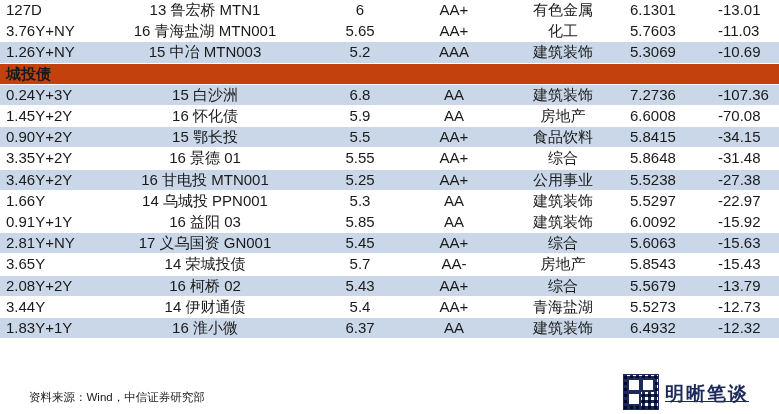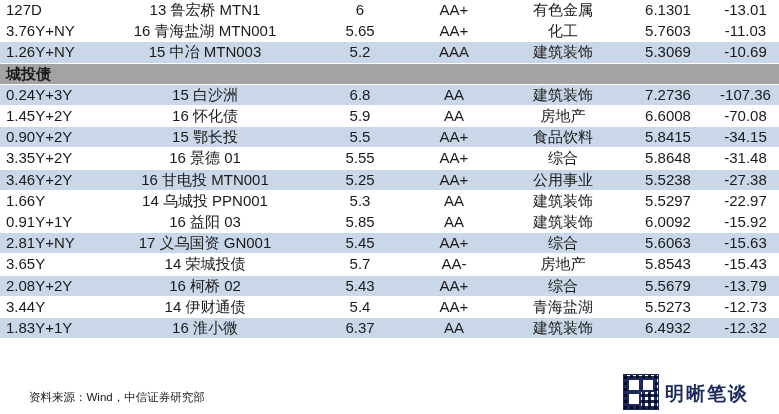--- a/index.html
+++ b/index.html
@@ -38,25 +38,25 @@
   table.bond-table td {
     height: 20.2px;
     padding: 0 6px;
     white-space: nowrap;
     overflow: hidden;
     border-bottom: 1px solid #ffffff;
     line-height: 20.2px;
   }
   tr.row-light td { background: #ffffff; }
   tr.row-shade td { background: #c9d7e8; }
-  tr.row-section td { background: #a3a3a3; font-weight: bold; }
+  tr.row-section td { background: #c2410c; font-weight: bold; }
 
   .cl { text-align: left; }
   .cc { text-align: center; }
-  .cr { text-align: center; }
+  .cr { text-align: left; }
 
   .section-label { color: #1a1a1a; font-weight: bold; }
 
   .source {
     position: absolute;
     left: 16px;
     bottom: 9px;
     font-size: 11.5px;
     color: #1a1a1a;
     white-space: nowrap;
@@ -95,20 +95,21 @@
   .wm-text {
     position: absolute;
     left: 42px;
     top: 7px;
     font-size: 19px;
     letter-spacing: 2px;
     color: #1b2a5a;
     font-family: "DejaVu Sans", sans-serif;
     font-weight: bold;
     white-space: nowrap;
+    text-decoration: underline;
   }
 </style>
 </head>
 <body>
 
 <div class="sheet">
 
   <table class="bond-table">
     <colgroup>
       <col class="c0">

